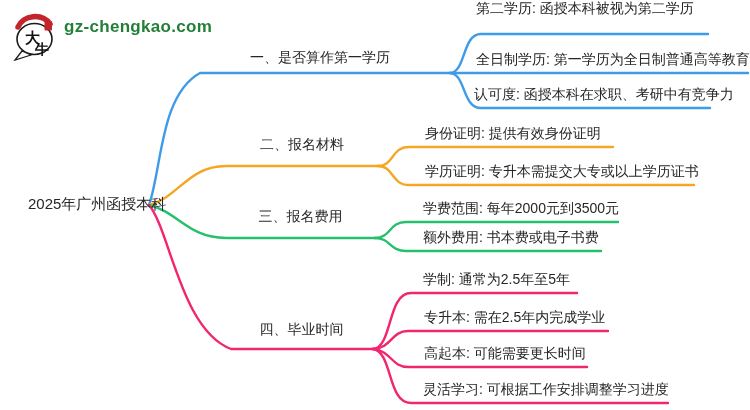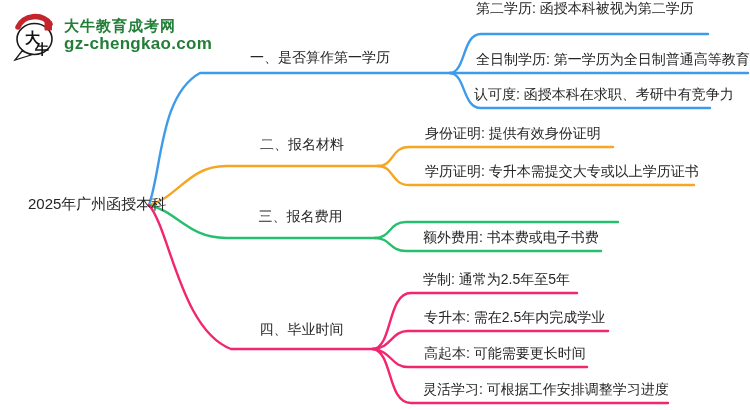--- a/index.html
+++ b/index.html
@@ -47,39 +47,39 @@
   <div class="logo">
     <svg width="46" height="52" viewBox="0 0 46 52">
       <path d="M6,17 A18,16 0 0 1 38,14" fill="none" stroke-width="5.5" stroke-linecap="round" style="stroke: rgb(196, 36, 43);"></path>
       <ellipse cx="22.5" cy="29" rx="17.5" ry="15.5" fill="#ffffff" stroke="#1b1b1b" stroke-width="1.6"></ellipse>
       <path d="M10,41 L3,50 L19,45 Z" fill="#ffffff" stroke="#1b1b1b" stroke-width="1.3"></path>
       <rect x="32.5" y="11" width="7.5" height="9.5" rx="1" style="fill: rgb(196, 36, 43);"></rect>
       <text x="13" y="33" font-size="15" font-weight="bold" fill="#111111" font-family="Liberation Sans, DejaVu Sans, sans-serif">大</text>
       <text x="23" y="44" font-size="14" font-weight="bold" fill="#111111" font-family="Liberation Sans, DejaVu Sans, sans-serif">牛</text>
     </svg>
     <div class="logo-text">
-      <div class="logo-title" style="color: rgb(35, 126, 56);">大牛教育成考网</div>
       <div class="logo-url" style="color: rgb(35, 126, 56);">gz-chengkao.com</div>
     </div>
   </div>
 
   <div class="node root-node" style="left:28px;top:195px;">2025年广州函授本科</div>
 
   <div class="node branch-label" style="left:190px;top:49px;width:260px;">一、是否算作第一学历</div>
   <div class="node branch-label" style="left:226px;top:136px;width:152px;">二、报名材料</div>
   <div class="node branch-label" style="left:226px;top:208px;width:149px;">三、报名费用</div>
   <div class="node branch-label" style="left:230px;top:321px;width:143px;">四、毕业时间</div>
 
   <div class="node leaf" style="left:476px;top:0;">第二学历: 函授本科被视为第二学历</div>
   <div class="node leaf" style="left:476px;top:51px;">全日制学历: 第一学历为全日制普通高等教育</div>
   <div class="node leaf" style="left:474px;top:86px;">认可度: 函授本科在求职、考研中有竞争力</div>
 
   <div class="node leaf" style="left:425px;top:125px;">身份证明: 提供有效身份证明</div>
   <div class="node leaf" style="left:425px;top:163px;">学历证明: 专升本需提交大专或以上学历证书</div>
 
+  <div class="node leaf" style="left:423px;top:200px;">学费范围: 每年2000元到3500元</div>
   <div class="node leaf" style="left:423px;top:229px;">额外费用: 书本费或电子书费</div>
 
   <div class="node leaf" style="left:423px;top:271px;">学制: 通常为2.5年至5年</div>
   <div class="node leaf" style="left:424px;top:309px;">专升本: 需在2.5年内完成学业</div>
   <div class="node leaf" style="left:424px;top:345px;">高起本: 可能需要更长时间</div>
   <div class="node leaf" style="left:423px;top:381px;">灵活学习: 可根据工作安排调整学习进度</div>
 
 </div>
 
 </body></html>

